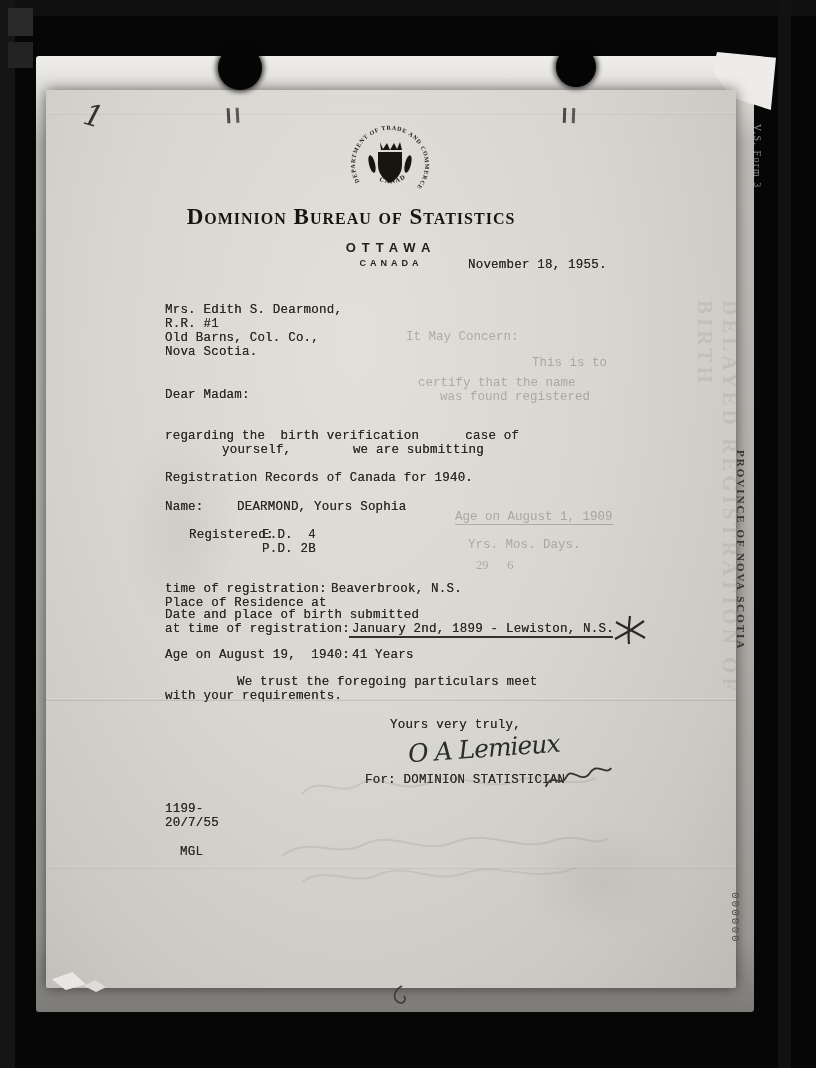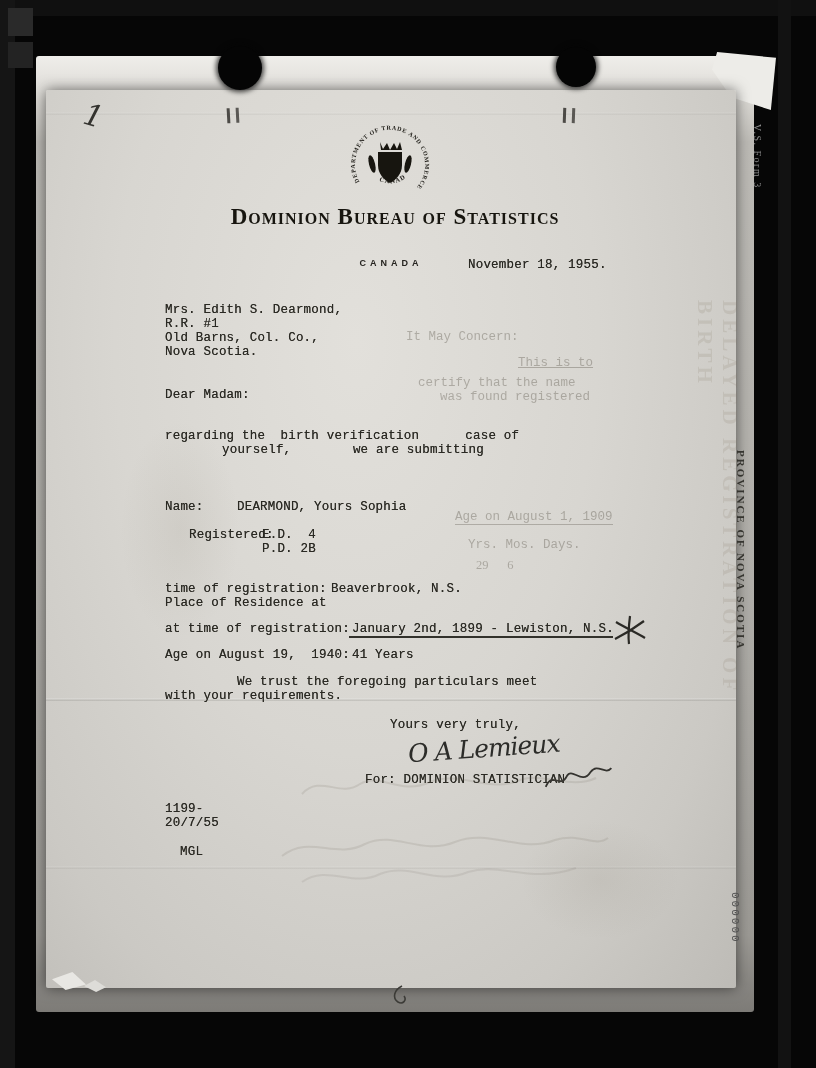--- a/index.html
+++ b/index.html
@@ -39,21 +39,21 @@
   .hole { position:absolute; border-radius:50%; background:#050505; box-shadow:0 0 5px 2px rgba(5,5,5,0.75); }
   .hole-a { left:218px; top:46px; width:44px; height:44px; }
   .hole-b { left:556px; top:47px; width:40px; height:40px; }
   .staple { position:absolute; width:12px; height:15px; border-left:3px solid #4c4a46; border-right:3px solid #5a5854; }
 
   .t { position:absolute; font:12.5px/14px "Liberation Mono", monospace; color:#2a2923;
        white-space:pre; letter-spacing:0.2px; text-shadow:0 0 0.6px rgba(42,41,35,0.8); }
 
   .title { position:absolute; left:46px; top:204px; width:610px; text-align:center;
     font-family:"Liberation Serif", serif; font-weight:700; font-variant:small-caps;
-    font-size:23px; letter-spacing:1px; color:#17150f;margin-left:44px; }
+    font-size:23px; letter-spacing:1px; color:#17150f; }
   .city { position:absolute; left:46px; top:240px; width:690px; text-align:center;
     font-family:"Liberation Sans", sans-serif; font-weight:700; font-size:13px; letter-spacing:6px; color:#201e18; }
   .country { position:absolute; left:46px; top:258px; width:690px; text-align:center;
     font-family:"Liberation Sans", sans-serif; font-weight:700; font-size:9px; letter-spacing:4px; color:#262420; }
 
   .seal { position:absolute; left:342px; top:116px; }
 
   .underline-birth { position:absolute; left:349px; top:636px; width:264px; height:1.5px; background:#32312b; }
 
   .signature { position:absolute; left:408px; top:734px; font-family:"DejaVu Serif", serif;
@@ -113,45 +113,48 @@
     <text font-size="6.5" letter-spacing="1" fill="#1d1b16" font-family="Liberation Serif, serif" font-weight="bold">
       <textPath href="#arc-bot" startOffset="22%">CANADA</textPath>
     </text>
     <path d="M38 26 l3 7 l4 -6 l3 7 l4 -7 l3 6 l3 -7 l2 8 h-21 z" fill="#17150f"></path>
     <path d="M36 36 h24 v13 c0 9 -6 15 -12 18 c-6 -3 -12 -9 -12 -18 z" fill="#17150f"></path>
     <ellipse cx="30" cy="48" rx="3" ry="9" fill="#17150f" transform="rotate(-14 30 48)"></ellipse>
     <ellipse cx="66" cy="48" rx="3" ry="9" fill="#17150f" transform="rotate(14 66 48)"></ellipse>
   </svg>
 
   <div class="title">Dominion Bureau of Statistics</div>
+  <div class="city">OTTAWA</div>
   <div class="country">CANADA</div>
 
   <div class="t" style="left:468px; top:258px;">November 18, 1955.</div>
 
   <div class="t" style="left:165px; top:303px;">Mrs. Edith S. Dearmond,</div>
   <div class="t" style="left:165px; top:317px;">R.R. #1</div>
   <div class="t" style="left:165px; top:331px;">Old Barns, Col. Co.,</div>
   <div class="t" style="left:165px; top:345px;">Nova Scotia.</div>
 
   <div class="t" style="left:165px; top:388px;">Dear Madam:</div>
 
   <div class="t" style="left:222px; top:443px;">yourself,        we are submitting</div>
   <div class="t" style="left:165px; top:429px;">regarding the  birth verification      case of</div>
+  <div class="t" style="left:165px; top:471px;">Registration Records of Canada for 1940.</div>
 
   <div class="t" style="left:165px; top:500px;">Name:</div>
   <div class="t" style="left:237px; top:500px;">DEARMOND, Yours Sophia</div>
 
   <div class="t" style="left:173px; top:528px;margin-left:16px;">Registered:</div>
   <div class="t" style="left:262px; top:528px;">E.D.  4</div>
   <div class="t" style="left:262px; top:542px;">P.D. 2B</div>
 
   <div class="t" style="left:165px; top:568px;margin-top:28px;">Place of Residence at</div>
   <div class="t" style="left:165px; top:582px;">time of registration:</div>
   <div class="t" style="left:331px; top:582px;">Beaverbrook, N.S.</div>
 
+  <div class="t" style="left:165px; top:608px;">Date and place of birth submitted</div>
   <div class="t" style="left:165px; top:622px;">at time of registration:</div>
   <div class="t" style="left:352px; top:622px;">January 2nd, 1899 - Lewiston, N.S.</div>
   <div class="underline-birth"></div>
 
   <div class="t" style="left:165px; top:648px;">Age on August 19,  1940:</div>
   <div class="t" style="left:352px; top:648px;">41 Years</div>
 
   <div class="t" style="left:237px; top:675px;">We trust the foregoing particulars meet</div>
   <div class="t" style="left:165px; top:689px;">with your requirements.</div>
 
@@ -171,21 +174,21 @@
 
   <svg class="mark" style="left:612px; top:614px;" width="36" height="32" viewBox="0 0 36 32">
     <path d="M18 2 C17 10 16 22 17 30" stroke="#2b2a26" stroke-width="2.2" fill="none"></path>
     <path d="M4 8 C12 13 25 19 33 24" stroke="#2b2a26" stroke-width="2.2" fill="none"></path>
     <path d="M32 7 C24 13 11 21 3 25" stroke="#2b2a26" stroke-width="2.2" fill="none"></path>
   </svg>
 
   <div class="page-mark">1</div>
 
   <div class="ghost" style="left:406px; top:330px;">It May Concern:</div>
-  <div class="ghost" style="left:518px; top:356px;text-decoration:underline;">This is to</div>
+  <div class="ghost" style="left:532px; top:356px;">This is to</div>
   <div class="ghost" style="left:418px; top:376px;">certify that the name</div>
   <div class="ghost" style="left:440px; top:390px;">was found registered</div>
   <div class="ghost" style="left:455px; top:510px;">Age on August 1, 1909</div>
   <div class="ghost-underline" style="left:455px; top:524px; width:158px;"></div>
   <div class="ghost" style="left:468px; top:538px;">Yrs. Mos. Days.</div>
   <div class="ghost" style="left:476px; top:558px;font-family:Liberation Serif, serif;">29      6</div>
 
   <svg class="mark" style="left:300px; top:768px; opacity:.15;" width="300" height="36" viewBox="0 0 300 36">
     <path d="M2 26 C20 6 40 30 60 16 C80 4 100 28 130 14 C160 2 190 26 220 12 C245 4 270 22 296 10" stroke="#6b6458" stroke-width="2" fill="none"></path>
   </svg>

